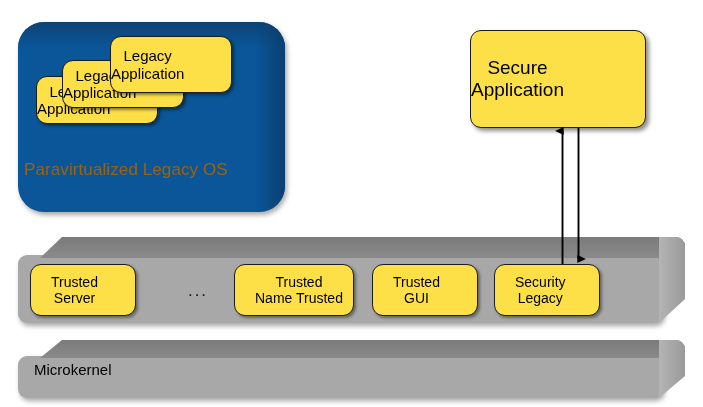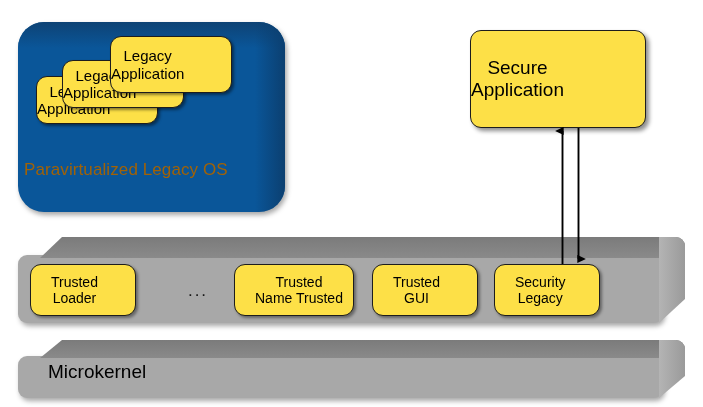--- a/index.html
+++ b/index.html
@@ -61,21 +61,21 @@
   .kernel .top{height:18px;left:22px;width:645px;
         background:linear-gradient(to bottom,#7b7b7b,#8a8a8a);
         border-radius:9px 9px 0 0;
         clip-path:polygon(0 100%,22px 0,100% 0,100% 100%);}
   .kernel .face{height:42px;left:0;width:645px;}
   .kernel .rightface{position:absolute;right:0;top:0;width:26px;height:100%;
         background:linear-gradient(to left,#9a9a9a,#b4b4b4);
         border-radius:0 9px 9px 0;
         clip-path:polygon(0 0,100% 0,100% 62%,0 100%);}
 
-  .kernel-label{position:absolute;left:48px;top:361px;font-size:19px;color:#000;}
+  .kernel-label{position:absolute;left:34px;top:361px;font-size:15px;color:#000;}
 
   
   .svc{font-size:14px;height:52px;top:264px;
        box-shadow:2px 2px 3px rgba(0,0,0,0.40);padding-left:20px;}
   .svc-loader{left:30px;width:106px;}
   .svc-nameserver{left:234px;width:120px;}
   .svc-gui{left:372px;width:106px;}
   .svc-policy{left:494px;width:106px;}
 
   .ellipsis{position:absolute;left:176px;top:281px;width:44px;height:22px;
@@ -111,21 +111,21 @@
     <span><span>Secure</span><br><span>Application</span></span>
   </div>
 
   <div class="slab services">
     <div class="face"></div>
     <div class="top"></div>
     <div class="rightface"></div>
   </div>
 
   <div class="card svc svc-loader">
-    <span><span>Trusted</span><br><span>Loader</span></span>
+    <span><span>Trusted</span><br><span>Server</span></span>
   </div>
   <div class="ellipsis">...</div>
   <div class="card svc svc-nameserver">
     <span><span>Trusted</span><br><span>Name Trusted</span></span>
   </div>
   <div class="card svc svc-gui">
     <span><span>Trusted</span><br><span>GUI</span></span>
   </div>
   <div class="card svc svc-policy">
     <span><span>Security</span><br><span>Legacy</span></span>

